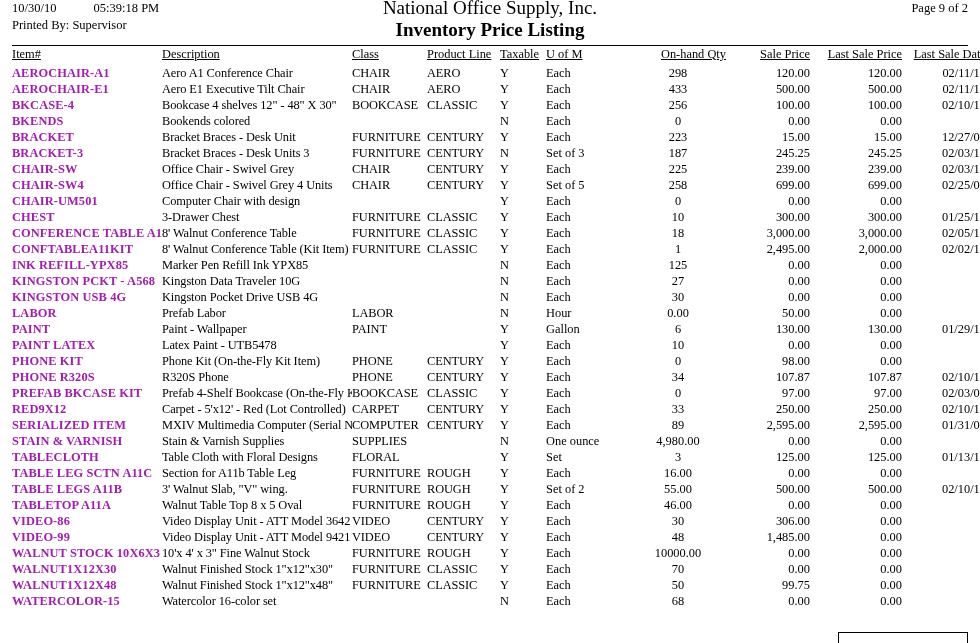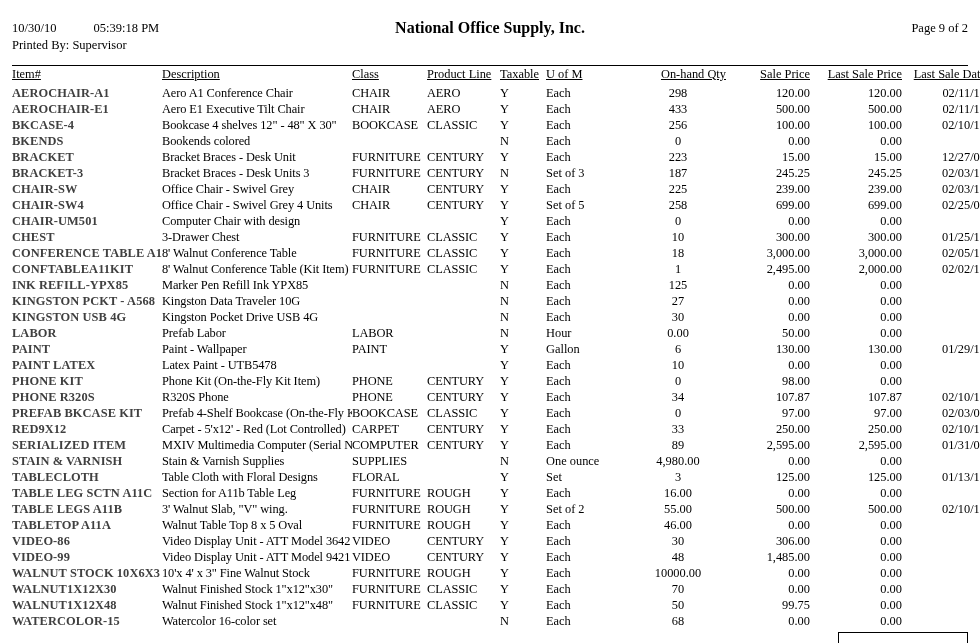--- a/index.html
+++ b/index.html
@@ -12,21 +12,21 @@
     height: 643px;
     font-family: "Liberation Serif", serif;
     color: #000000;
     overflow: hidden;
   }
   .page {
     position: relative;
     width: 980px;
     height: 643px;
     box-sizing: border-box;
-    padding: 20px 12px 0 12px;
+    padding: 0 12px 0 12px;
   }
   
   .hdr {
     position: relative;
     height: 42px;
   }
   .hdr-left {
     position: absolute;
     left: 0;
     top: 0;
@@ -37,22 +37,22 @@
     margin-left: 34px;
   }
   .hdr-center {
     position: absolute;
     left: 0;
     right: 0;
     top: 0;
     text-align: center;
   }
   .company {
-    font-size: 16px;
-    font-weight: bold;
+    font-size: 19px;
+    font-weight: normal;
     line-height: 16px;
   }
   .title {
     font-size: 19px;
     font-weight: bold;
     line-height: 24px;
     margin-top: 2px;
   }
   .hdr-right {
     position: absolute;
@@ -94,21 +94,21 @@
   .c-uom    { width: 84px;  text-align: left; }
   .c-qty    { width: 96px;  text-align: center; }
   .c-sale   { width: 78px;  text-align: right; }
   .c-last   { width: 86px;  text-align: right; }
   .c-date   { width: 78px;  text-align: right; }
 
   th.c-item, th.c-desc, th.c-class, th.c-line, th.c-tax, th.c-uom { text-align: left; }
   th.c-qty, th.c-sale, th.c-last, th.c-date { text-align: right; }
 
   td.item {
-    color: #404040;
+    color: #a21caf;
     font-weight: bold;
     letter-spacing: 0.1px;
   }
   td.desc, td.class, td.line { letter-spacing: -0.1px; }
   .pad-r { padding-right: 6px !important; }
   
   .bottom-box {
     position: absolute;
     right: 12px;
     bottom: 0;
@@ -128,20 +128,21 @@
     <div class="hdr-left">
       <div class="row1">
         <span>10/30/10</span>
         <span class="time">05:39:18 PM</span>
       </div>
       <div class="row2">Printed By: Supervisor</div>
     </div>
 
     <div class="hdr-center">
       <div class="company">National Office Supply, Inc.</div>
+      <div class="title">Inventory Price Listing</div>
     </div>
 
     <div class="hdr-right">Page 9 of 2</div>
   </div>
 
   <div class="rule"></div>
 
   <table class="grid">
     <thead>
       <tr>

